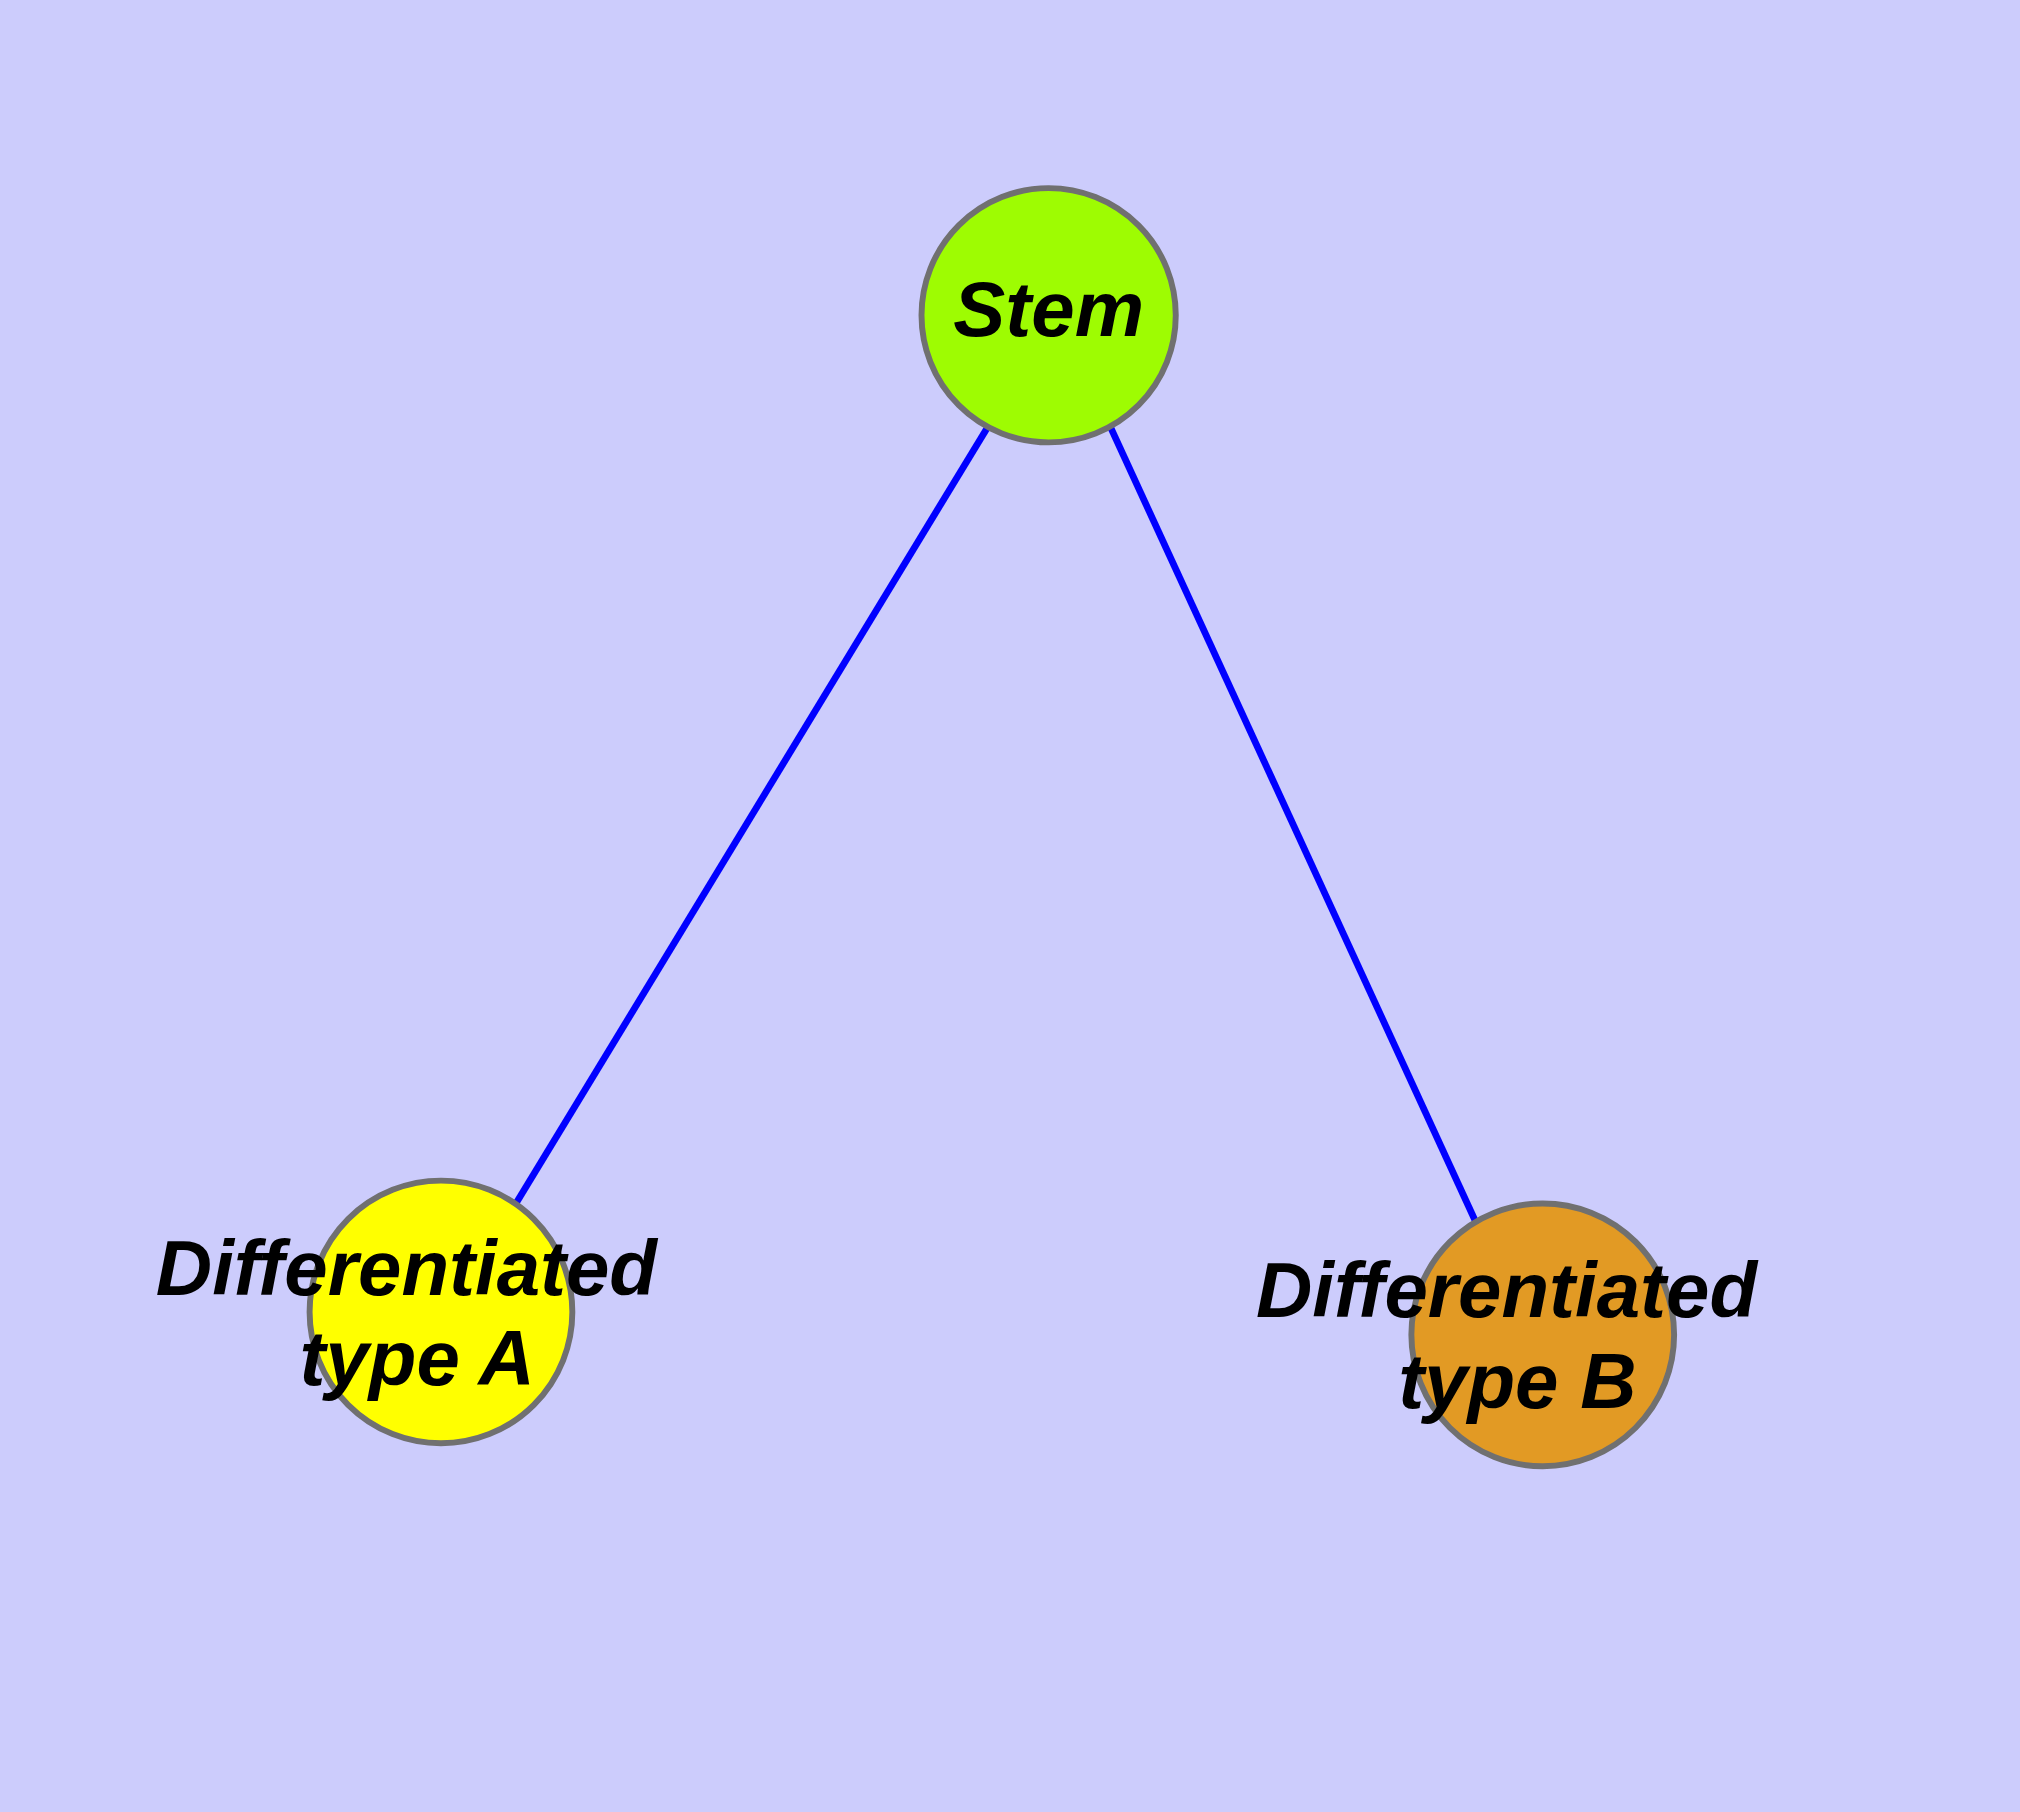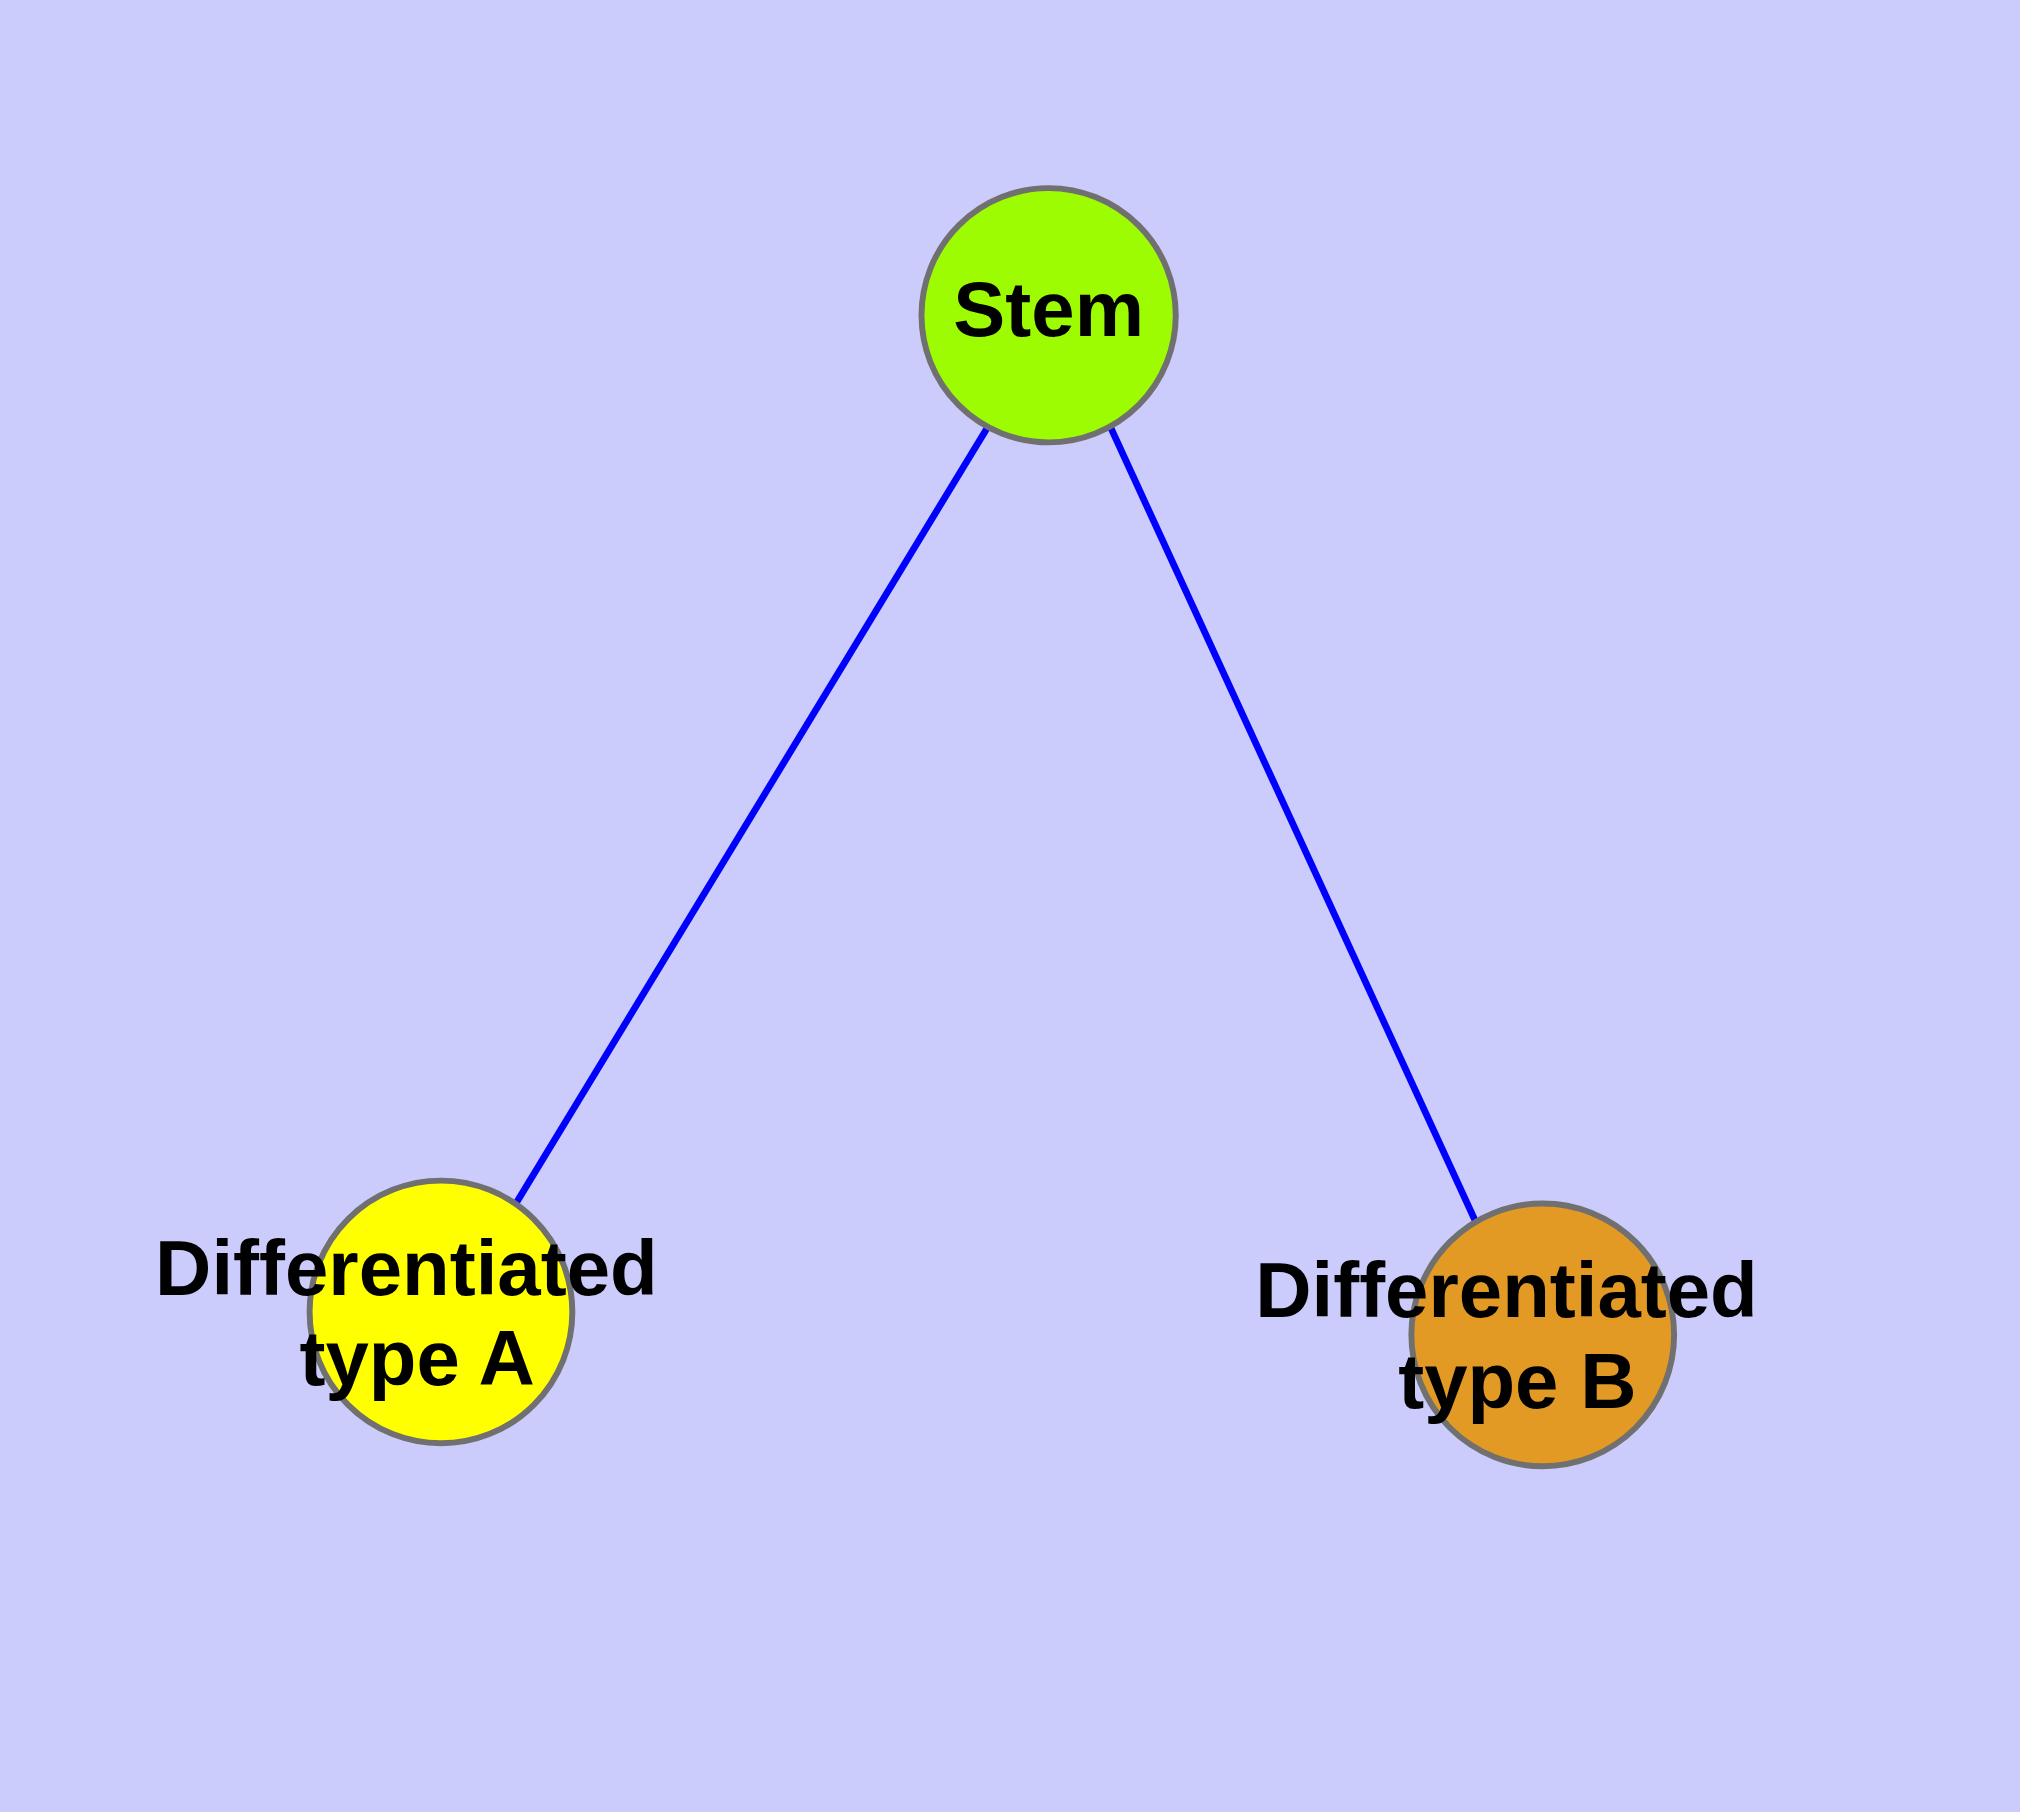--- a/index.html
+++ b/index.html
@@ -12,20 +12,21 @@
     width: 2021px;
     height: 1812px;
     overflow: hidden;
     font-family: "Liberation Sans", sans-serif;
   }
   #graph-canvas {
     position: relative;
     width: 2013px;
     height: 1812px;
     background: #ccccfc;
+    font-style: italic;
   }
   #graph-svg {
     position: absolute;
     inset: 0;
     width: 2021px;
     height: 1812px;
     display: block;
   }
   .node-label {
     font-family: "Liberation Sans", sans-serif;

